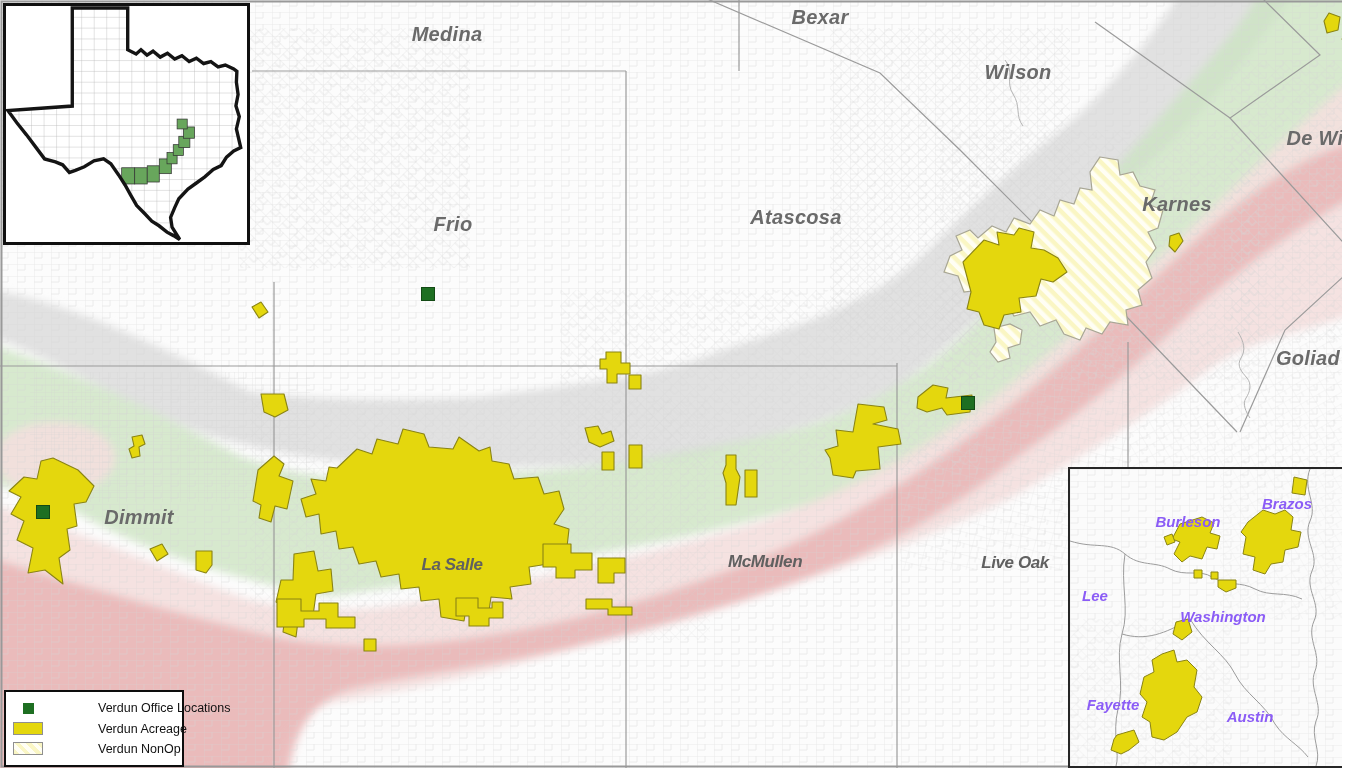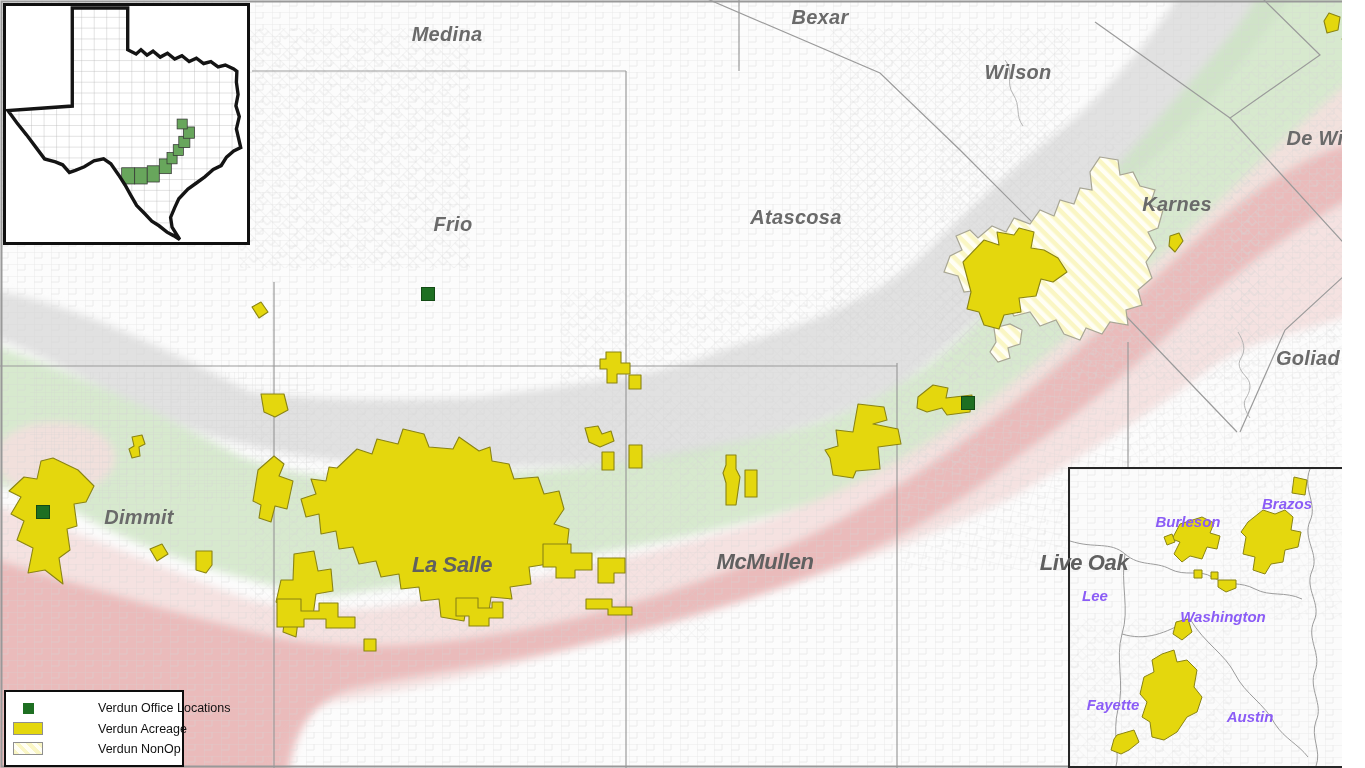--- a/index.html
+++ b/index.html
@@ -5,21 +5,21 @@
   html,body{margin:0;padding:0;background:#fff;}
   .map-root{position:relative;width:1313px;height:768px;overflow:hidden;background:#fcfcfc;
             font-family:"Liberation Sans",sans-serif;padding-left:29px;}
   .map-root svg{display:block;}
   #base-map{position:absolute;left:0;top:0;z-index:1;}
 
   
   .labels-layer{position:absolute;left:0;top:0;width:100%;height:100%;z-index:7;pointer-events:none;}
   .county-label{position:absolute;transform:translate(-50%,-50%);
     font:italic 700 20px "Liberation Sans",sans-serif;color:#6a6a6a;white-space:nowrap;letter-spacing:.3px;}
-  .county-label.condensed{font-size:22px;letter-spacing:-.4px;color:#606060;}
+  .county-label.condensed{font-size:17px;letter-spacing:-.4px;color:#606060;}
   .inset-label{position:absolute;transform:translate(-50%,-50%);
     font:italic 700 15px "Liberation Sans",sans-serif;color:#8b5cf6;white-space:nowrap;}
   .office-marker{position:absolute;width:12px;height:12px;transform:translate(-50%,-50%);
     background:var(--office,#1e6f22);border:1px solid #134a15;z-index:3;}
 
   
   .texas-inset{position:absolute;left:3px;top:3px;width:247px;height:242px;box-sizing:border-box;
     border:3px solid #101010;background:#ffffff;z-index:5;}
   .texas-inset svg{width:100%;height:100%;}
 
@@ -218,21 +218,21 @@
       <div class="county-label" style="left: 820px; top: 17px;">Bexar</div>
       <div class="county-label" style="left: 1018px; top: 72px;">Wilson</div>
       <div class="county-label" style="left: 1322px; top: 138px; text-align: right;">De Witt</div>
       <div class="county-label" style="left: 453px; top: 224px;">Frio</div>
       <div class="county-label" style="left: 796px; top: 204px; margin-top: 13px;">Atascosa</div>
       <div class="county-label" style="left: 1177px; top: 192px; margin-top: 12px;">Karnes</div>
       <div class="county-label" style="left: 1308px; top: 358px;">Goliad</div>
       <div class="county-label" style="left: 139px; top: 517px;">Dimmit</div>
       <div class="county-label condensed" style="left: 452px; top: 565px;">La Salle</div>
       <div class="county-label condensed" style="left: 765px; top: 562px;">McMullen</div>
-      <div class="county-label condensed" style="left: 1084px; top: 563px;">Live Oak</div>
+      <div class="county-label condensed" style="left: 1015px; top: 563px;">Live Oak</div>
       <div class="inset-label" style="left: 1161px; top: 521px; margin-left: 27px;">Burleson</div>
       <div class="inset-label" style="left: 1287px; top: 503px;">Brazos</div>
       <div class="inset-label" style="left: 1095px; top: 595px;">Lee</div>
       <div class="inset-label" style="left: 1223px; top: 616px;">Washington</div>
       <div class="inset-label" style="left: 1113px; top: 704px;">Fayette</div>
       <div class="inset-label" style="left: 1250px; top: 716px;">Austin</div>
       <div class="office-marker" style="left: 428px; top: 294px;"></div>
       <div class="office-marker" style="left: 43px; top: 512px;"></div>
       <div class="office-marker" style="left: 968px; top: 403px;"></div>
     </div>

